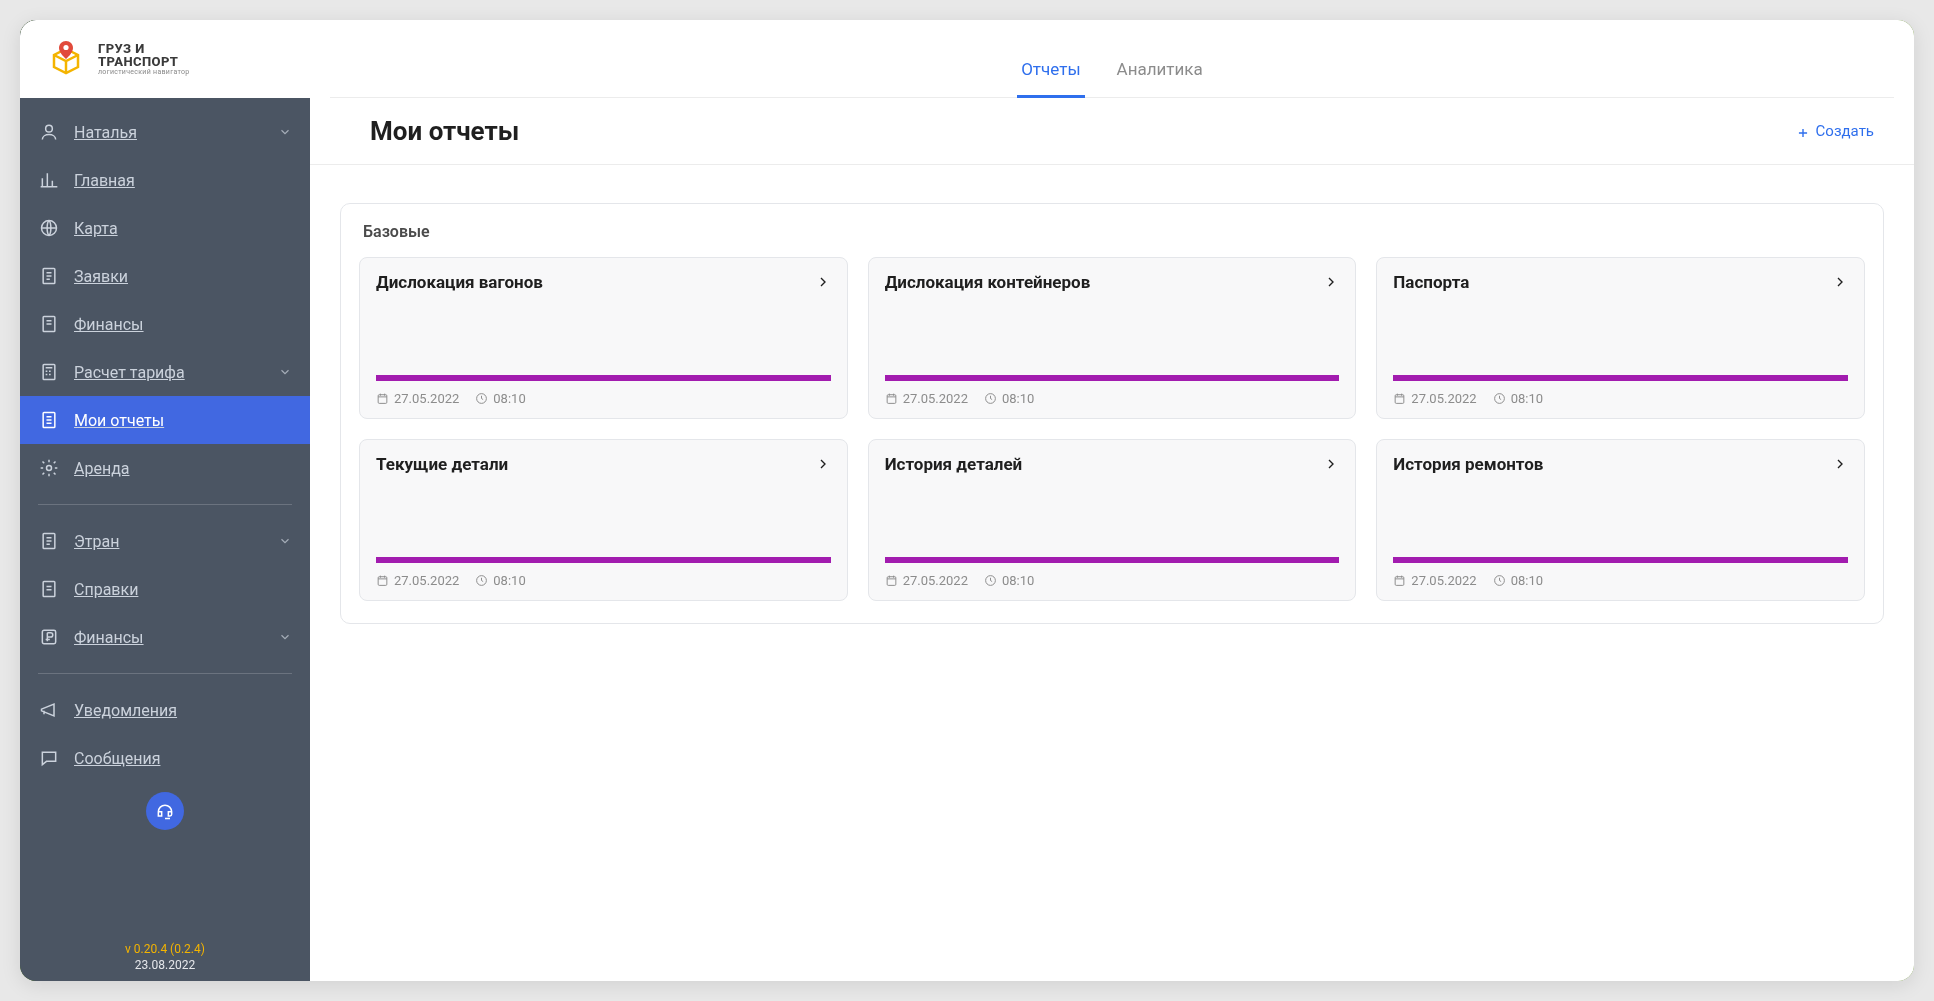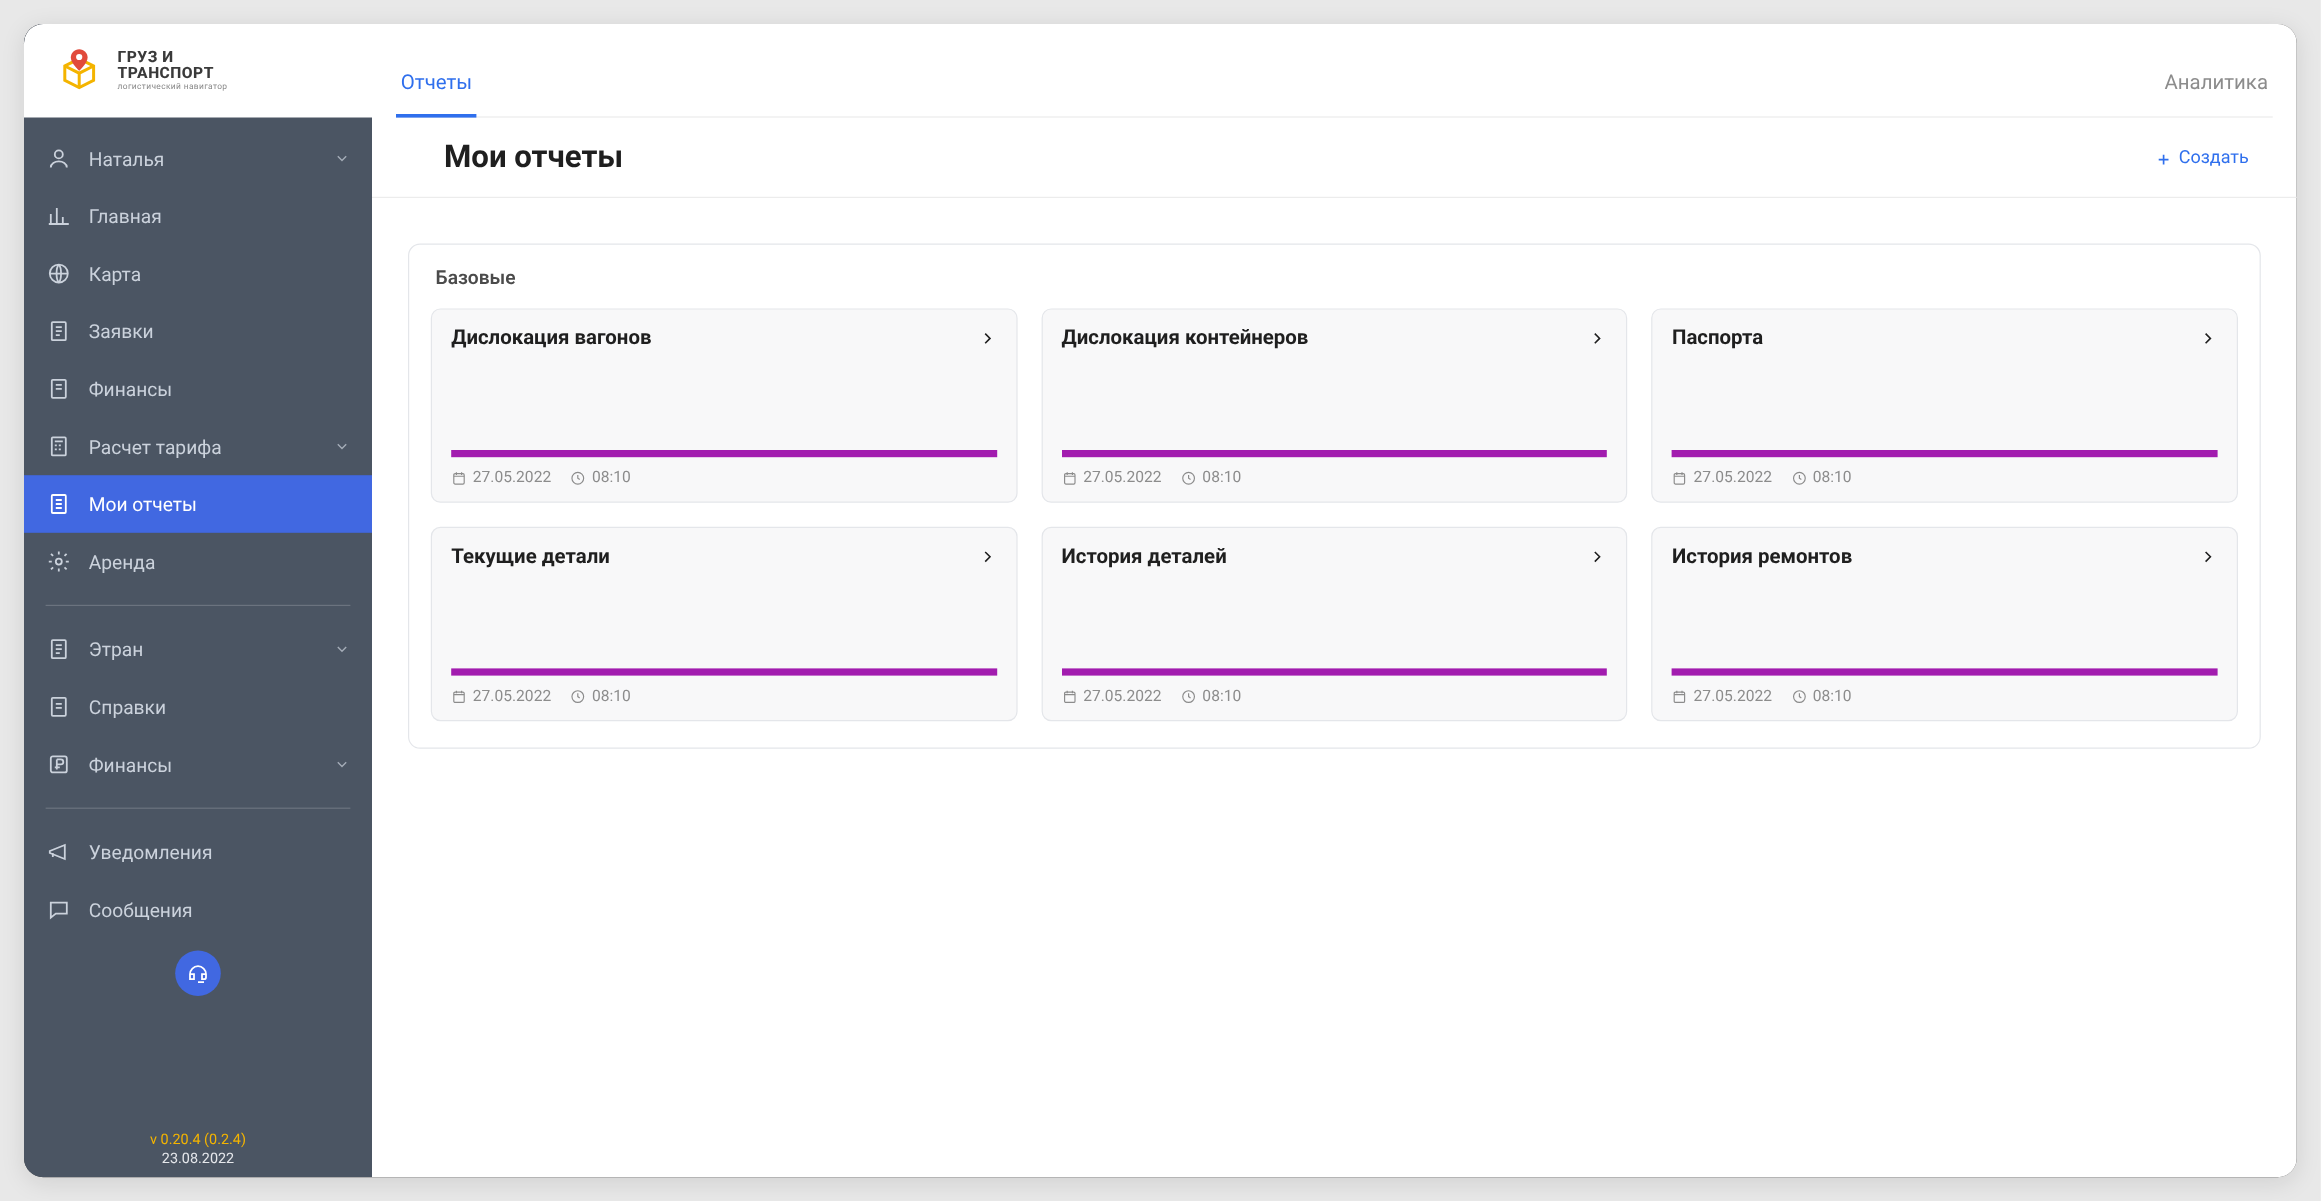--- a/index.html
+++ b/index.html
@@ -7,21 +7,21 @@
     font-family: -apple-system, BlinkMacSystemFont, "Segoe UI", Roboto, Arial, sans-serif;
     background: #e8e8e8;
     width: 1934px;
     height: 1001px;
     overflow: hidden;
     padding: 20px;
   }
   .app {
     width: 100%;
     height: 100%;
-    background: #404040;
+    background: #4d7c0f;
     border-radius: 16px;
     box-shadow: 0 4px 20px rgba(0,0,0,0.1);
     display: flex;
     overflow: hidden;
     position: relative;
   }
 
   
   .sidebar {
     width: 290px;
@@ -40,21 +40,21 @@
     padding-left: 24px;
     border-top-left-radius: 16px;
     gap: 10px;
   }
   .logo-mark {
     width: 44px; height: 44px; position: relative;
   }
   .logo-text { line-height: 1.05; }
   .logo-text .l1 { font-size: 13px; font-weight: 800; color: #3a3a3a; letter-spacing:.4px;}
   .logo-text .l2 { font-size: 7px; color: #888; letter-spacing:.3px;}
-  .nav { padding-top: 10px; flex: 1; overflow-y: auto; }
+  .nav { padding-top: 10px; flex: 1; overflow-y: auto; text-decoration: underline; }
   .nav-item {
     display: flex;
     align-items: center;
     padding: 0 18px;
     height: 48px;
     font-size: 16px;
     color: #cbd2dc;
     cursor: pointer;
     gap: 14px;
     position: relative;
@@ -81,21 +81,21 @@
   .version-wrap .v { color: #f4b400; }
   .version-wrap .d { color: #e5e7eb; }
 
   
   .main { flex: 1; display:flex; flex-direction:column; background:#fff; }
   .topbar {
     height: 78px;
     border-bottom: 1px solid #ececec;
     display:flex;
     align-items:flex-end;
-    justify-content:space-between;
+    justify-content:center;
     gap: 28px;
     padding-bottom: 0;
     margin: 0 20px;
   }
   .tab {
     font-size: 17px;
     color: #8c8c8c;
     padding: 14px 4px 18px;
     cursor:pointer;
     position:relative;

